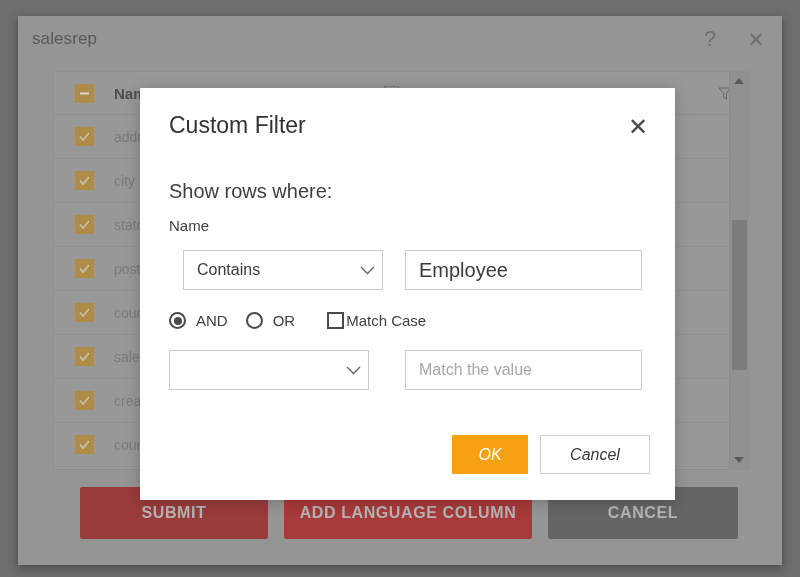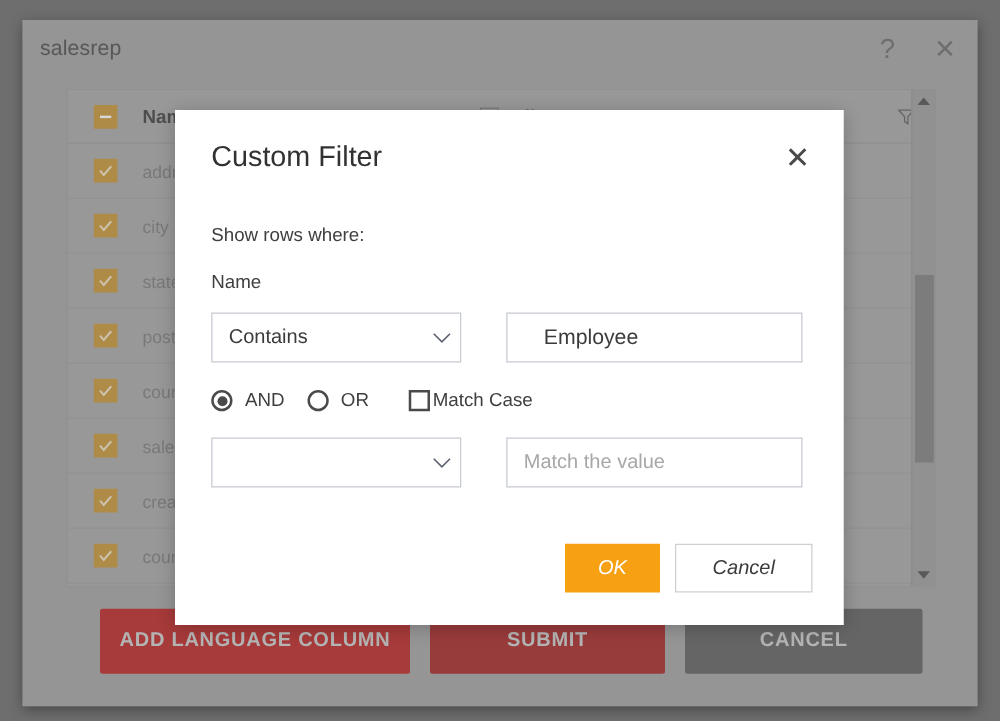--- a/index.html
+++ b/index.html
@@ -256,21 +256,21 @@
     justify-content: center;
     font-size: 24px;
     color: #4a4a4a;
     line-height: 1;
   }
 
   .dlg-sub {
     position: absolute;
     left: 29px;
     top: 92px;
-    font-size: 15px;
+    font-size: 20px;
     color: #3f3f3f;
   }
   .dlg-fieldlabel {
     position: absolute;
     left: 29px;
     top: 129px;
     font-size: 15px;
     color: #3f3f3f;
   }
 
@@ -303,31 +303,31 @@
     position: absolute;
     width: 237px;
     height: 40px;
     border: 1px solid #c6cad1;
     background: #fff;
     box-sizing: border-box;
     display: flex;
     align-items: center;
   }
   .text-box .txt-val {
-    margin-left: 29px;
-    font-size: 17px;
+    margin-left: 13px;
+    font-size: 20px;
     color: #3b3b3b;
   }
   .text-box .txt-ph {
     margin-left: 13px;
     font-size: 16px;
     color: #a7a7a7;
   }
 
-  #sel1 { left: 29px; top: 162px; }
+  #sel1 { left: 43px; top: 162px; }
   #val1 { left: 265px; top: 162px; }
   #sel2 { left: 29px; top: 262px; }
   #val2 { left: 265px; top: 262px; }
 
   .logic-row {
     position: absolute;
     left: 29px;
     top: 224px;
     display: flex;
     height: 24px;
@@ -554,22 +554,22 @@
           <div class="sb-tri up"></div>
         </div>
         <div class="sb-thumb"></div>
         <div class="sb-arrow down">
           <div class="sb-tri dn"></div>
         </div>
       </div>
     </div>
 
     <div class="btn-row">
+      <div class="act-btn red">SUBMIT</div>
       <div class="act-btn red2">ADD LANGUAGE COLUMN</div>
-      <div class="act-btn red">SUBMIT</div>
       <div class="act-btn gray">CANCEL</div>
     </div>
 
     <div class="dim"></div>
   </div>
 
   <div class="dialog">
 
     <div class="dlg-title">Custom Filter</div>
     <div class="dlg-close">✕</div>

